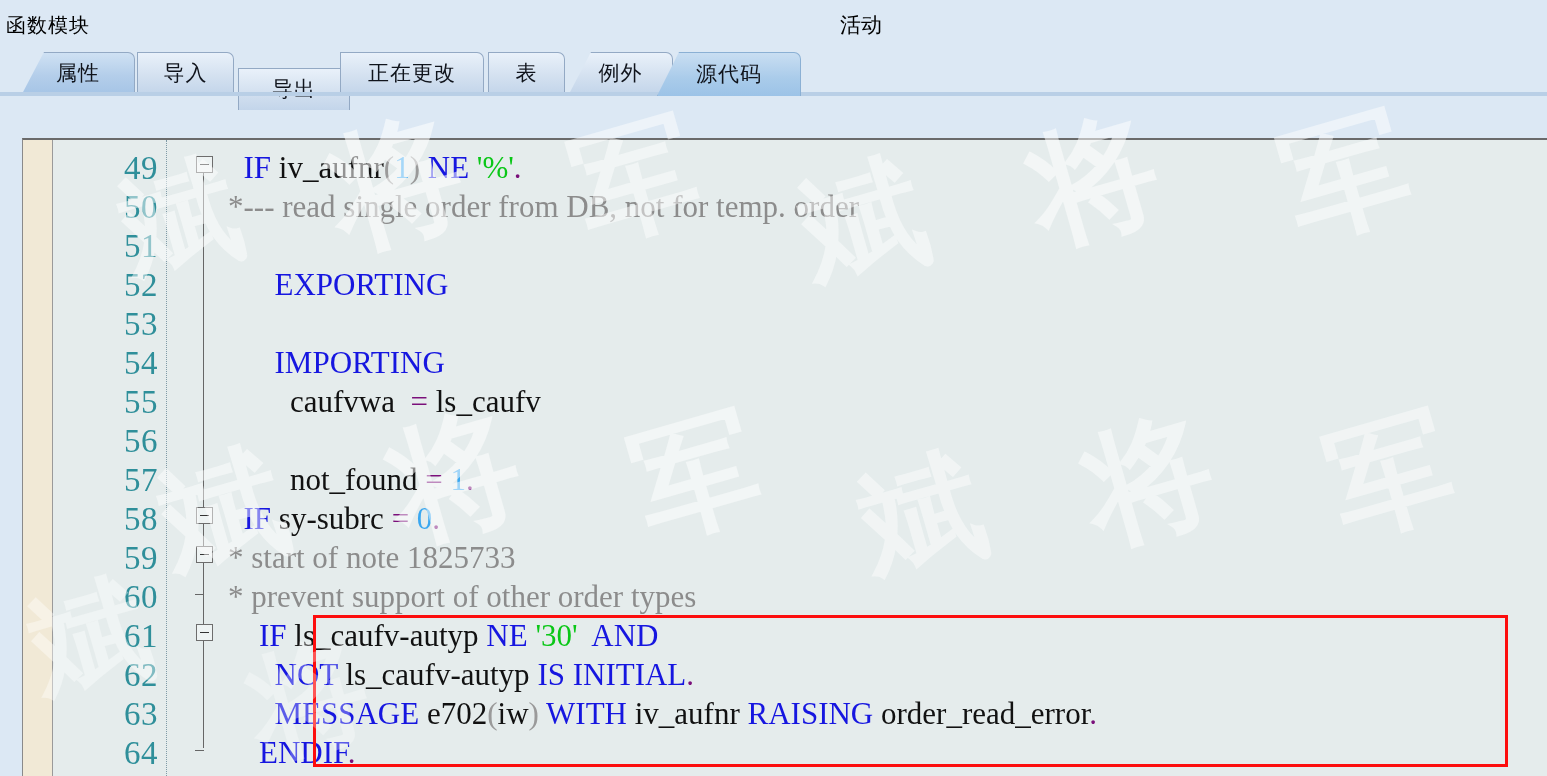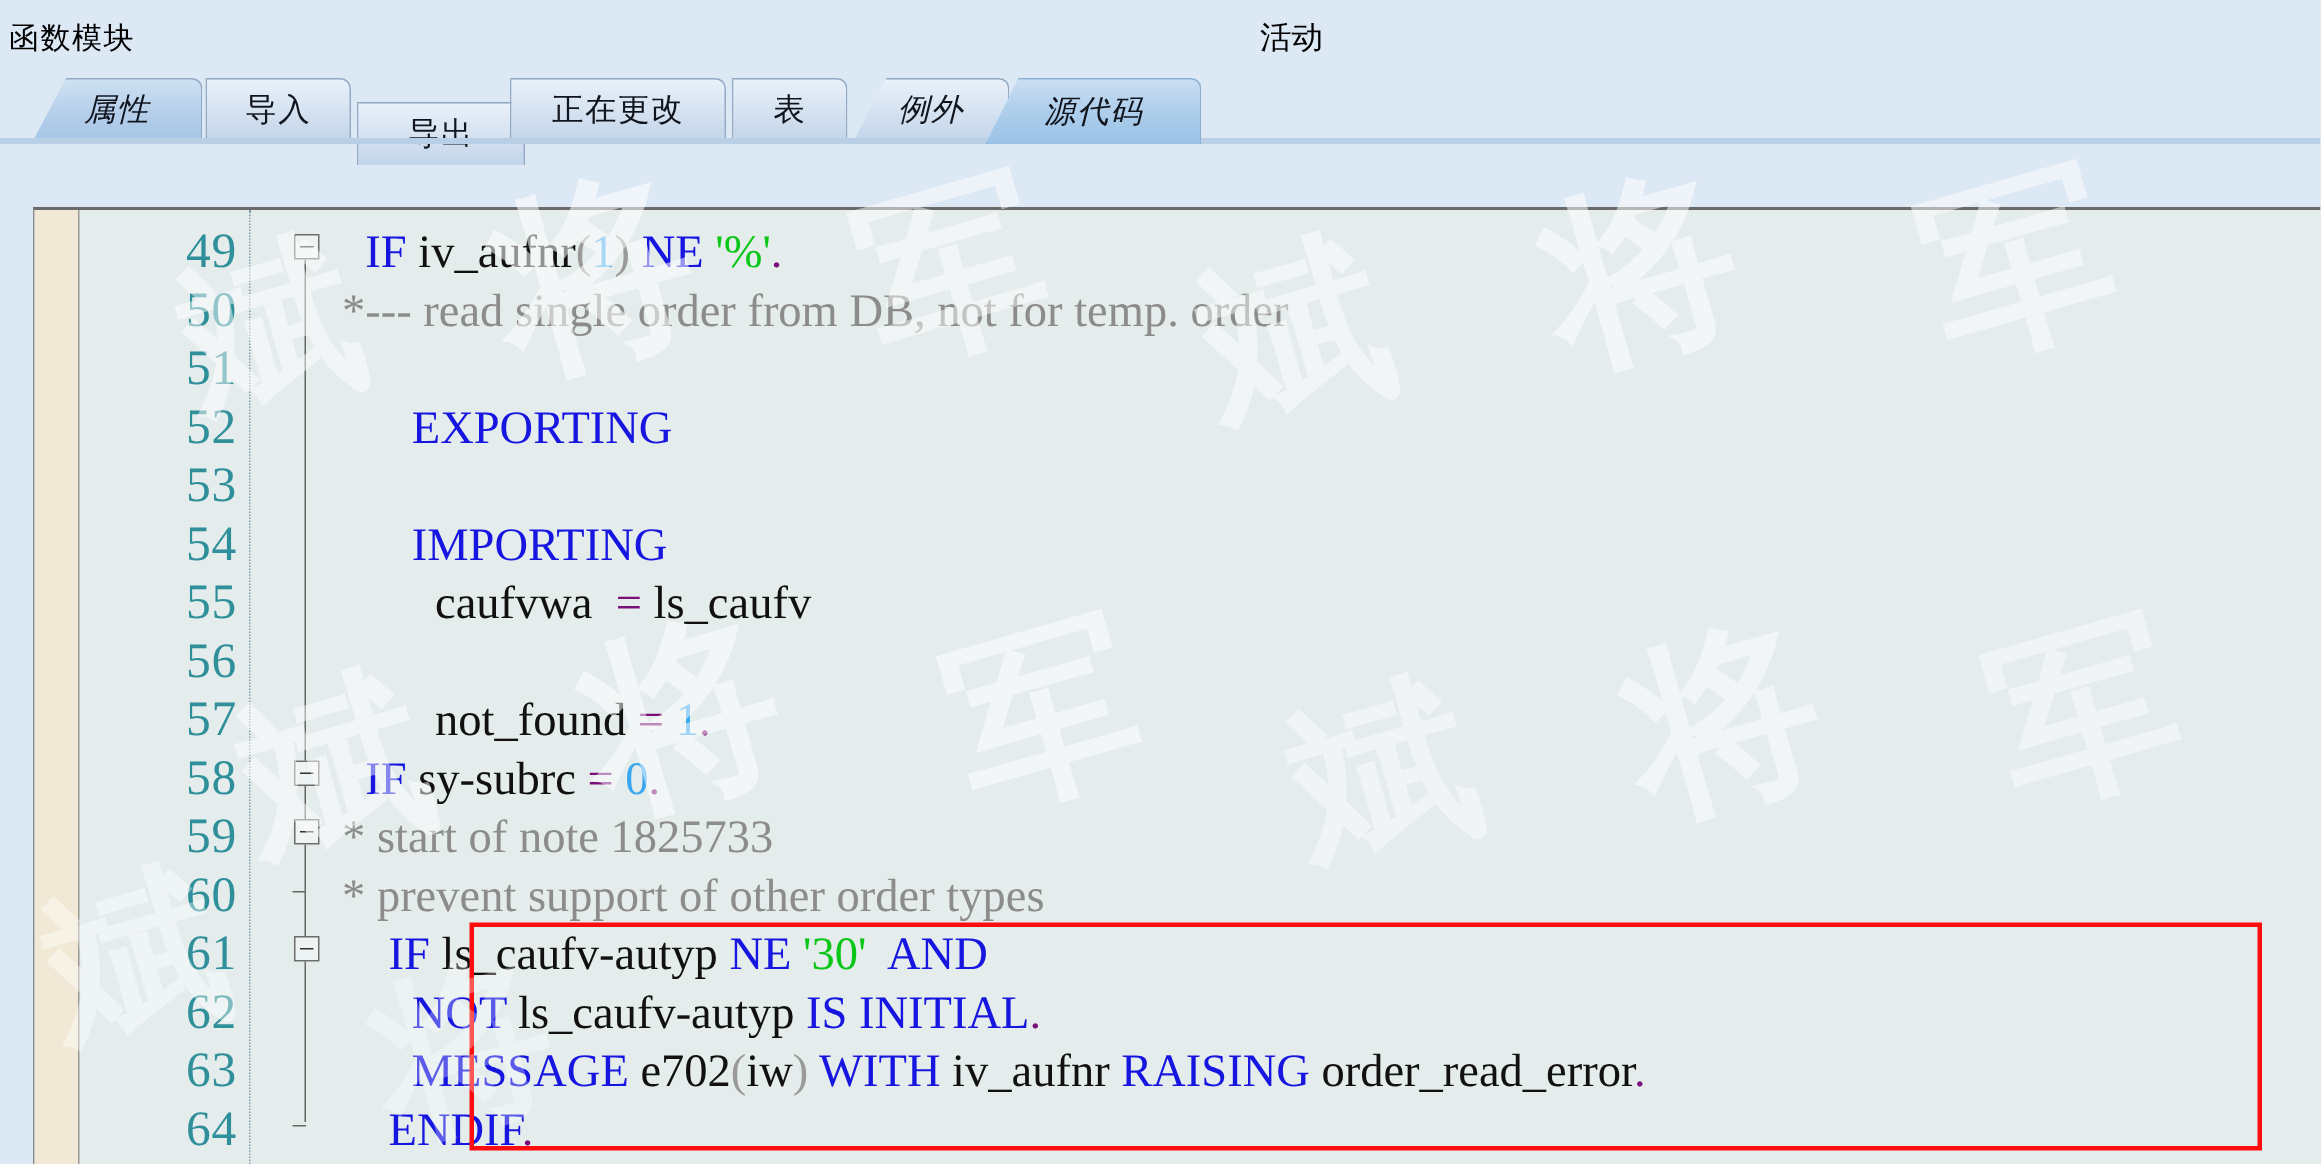--- a/index.html
+++ b/index.html
@@ -43,21 +43,20 @@
     background:linear-gradient(to bottom,#e9f1fa 0%,#d4e1f0 55%,#c3d5ea 100%);
     border:1px solid #93a9c4;border-bottom:none;
     border-top-right-radius:7px;
     letter-spacing:1px;
     padding-bottom:2px;
   }
   .tab.slant{
     border-top-left-radius:0;
     clip-path:polygon(22px 0,100% 0,100% 100%,0 100%);
     border-left:none;
-    font-style:italic;
   }
   .tab.first{
     background:linear-gradient(to bottom,#cfe1f3 0%,#b4ceea 55%,#a6c5e6 100%);
   }
   .tab.sel{
     background:linear-gradient(to bottom,#c9def2 0%,#a9cbea 60%,#9cc3e7 100%);
     border:1px solid #8bb0d4;border-bottom:none;
     z-index:5;height:44px;
   }
   .tabstrip-base{

